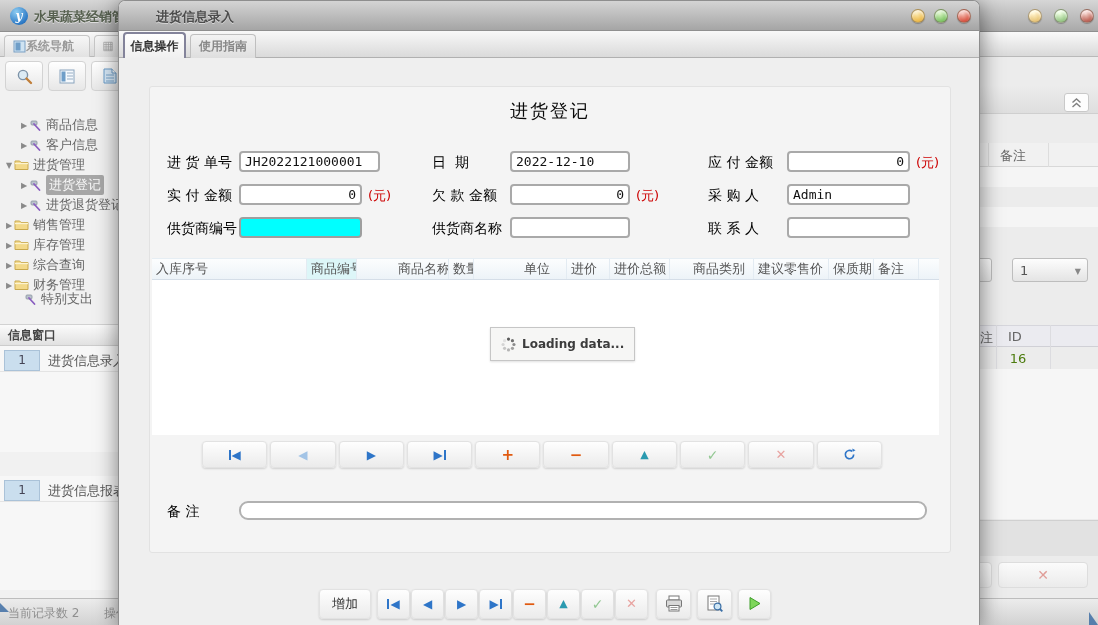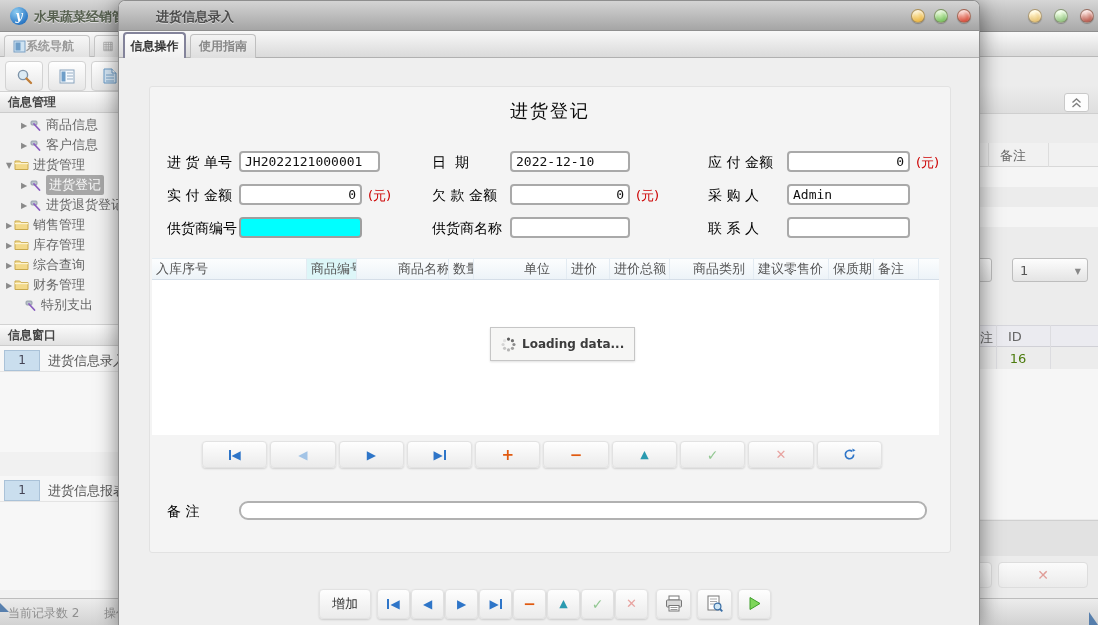--- a/index.html
+++ b/index.html
@@ -209,21 +209,20 @@
     </svg>
   </div>
   <div class="side-toolbar-btn" style="left:91px;">
     <svg width="14" height="16" viewBox="0 0 14 16">
       <path d="M1 1h8l4 4v10H1z" fill="#d7e9f8" stroke="#6b9cc8"></path>
       <path d="M9 1v4h4" fill="#fff" stroke="#6b9cc8"></path>
       <path d="M3 7h8M3 10h8M3 13h8" stroke="#7aa6cc" stroke-width="1"></path>
     </svg>
   </div>
 
-  <div class="side-header" style="top:91px;">信息管理</div>
 
   <div class="tree">
     <div class="ti pad2" style="top:2px;">
       <span class="arr">▶</span>
       <span class="ic">
           <svg width="13" height="13" viewBox="0 0 13 13">
             <rect x="2" y="2" width="6" height="4" rx="1" fill="#b9c2cc" stroke="#8b95a0" stroke-width=".8"></rect>
             <line x1="5" y1="5" x2="10.5" y2="11" stroke="#8a5fc0" stroke-width="1.8" stroke-linecap="round"></line>
           </svg>
         </span>
@@ -302,21 +301,21 @@
     <div class="ti pad1" style="top:162px;">
       <span class="arr">▶</span>
       <span class="ic">
           <svg width="15" height="12" viewBox="0 0 15 12">
             <path d="M1 3.5V10.5h13V3.5H7L5.7 2H1z" fill="#f3d98a" stroke="#c9a94e"></path>
             <path d="M1 4.5h13" stroke="#fdf3cf" stroke-width="1.3"></path>
           </svg>
         </span>
       <span class="tl">财务管理</span>
     </div>
-    <div class="ti pad3" style="top:182px;">
+    <div class="ti pad3" style="top:176px;">
       <span class="ic">
           <svg width="13" height="13" viewBox="0 0 13 13">
             <rect x="2" y="2" width="6" height="4" rx="1" fill="#b9c2cc" stroke="#8b95a0" stroke-width=".8"></rect>
             <line x1="5" y1="5" x2="10.5" y2="11" stroke="#8a5fc0" stroke-width="1.8" stroke-linecap="round"></line>
           </svg>
         </span>
       <span class="tl">特别支出</span>
     </div>
   </div>
 

